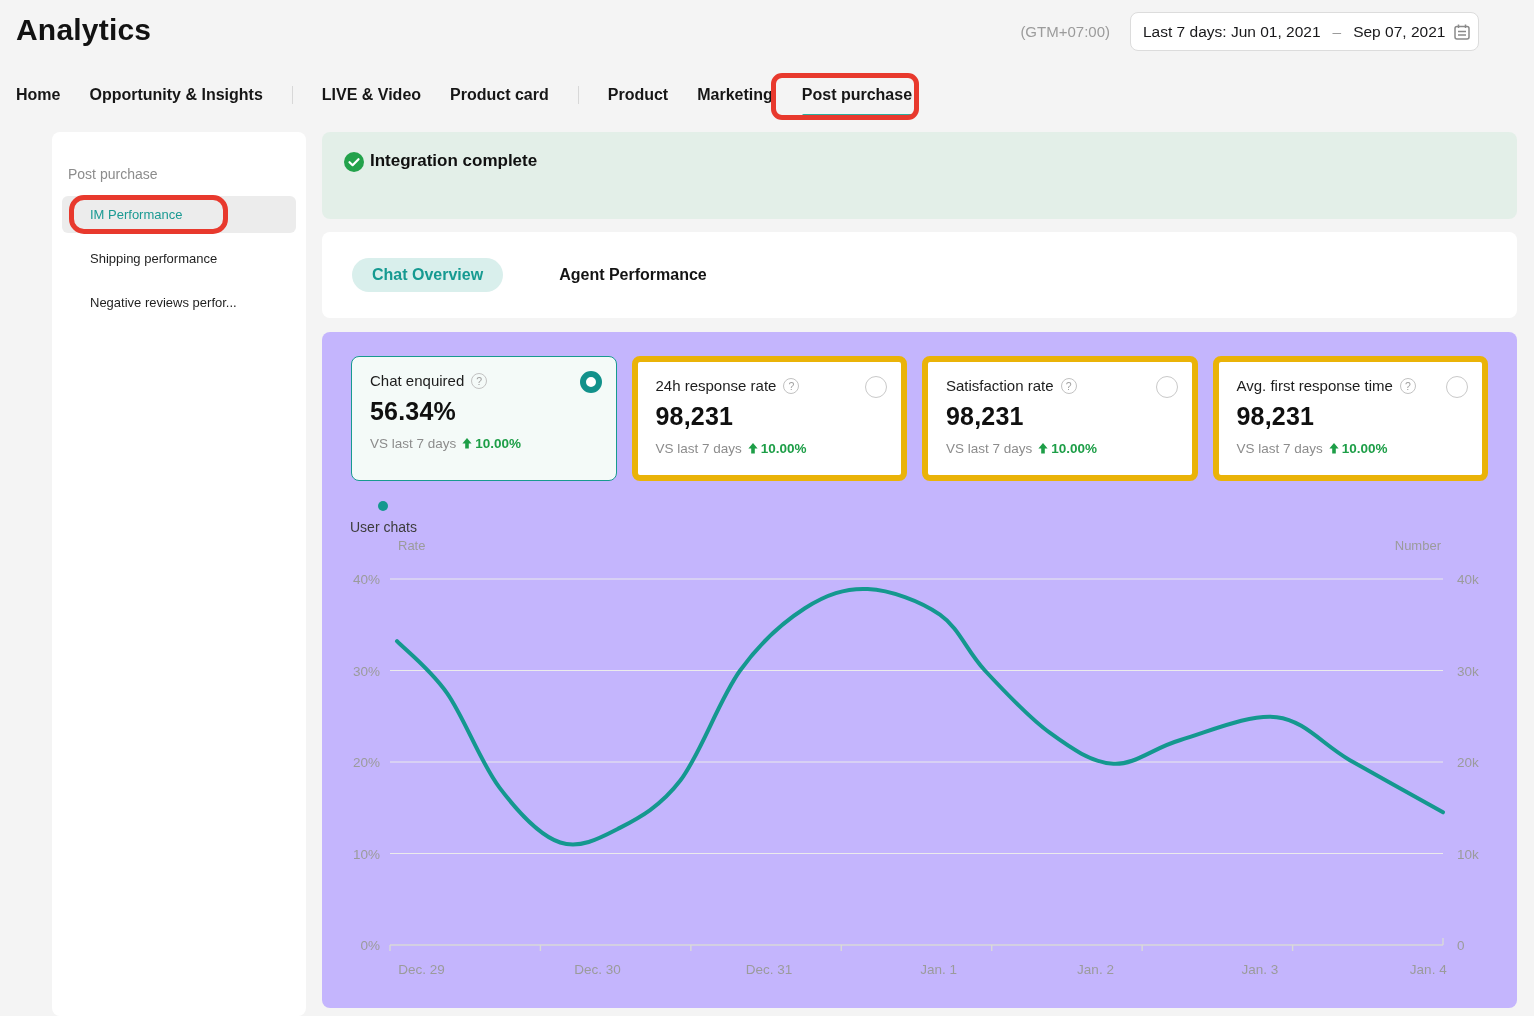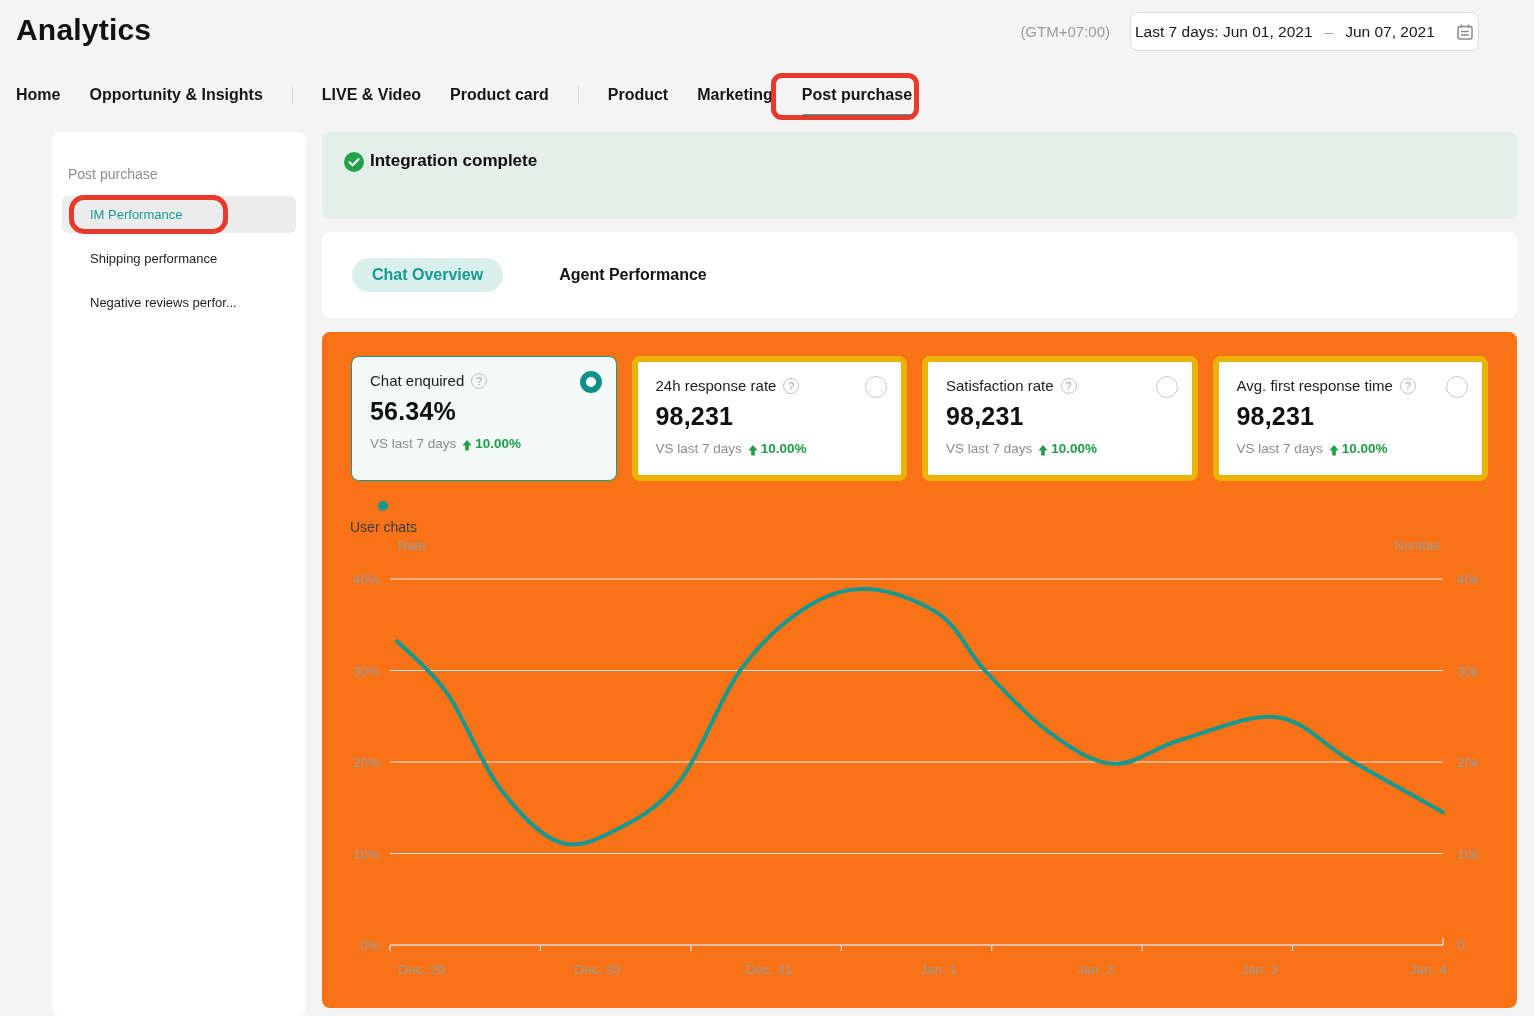--- a/index.html
+++ b/index.html
@@ -8,21 +8,21 @@
     font-family:"Liberation Sans", sans-serif;
     background:#f4f4f4; color:#1a1a1a; overflow:hidden; position:relative;
   }
   .abs { position:absolute; }
 
   
   .page-title { left:16px; top:13px; font-size:30px; font-weight:800; letter-spacing:.2px; color:#121212; }
   .timezone { top:23px; right:424px; font-size:15px; color:#9b9b9b; }
   .date-picker {
     top:12px; right:55px; width:349px; height:39px; background:#fff; border:1px solid #dcdcdc;
-    border-radius:8px; display:flex; align-items:center; padding:0 4px; gap:8px; cursor:pointer;
+    border-radius:8px; display:flex; align-items:center; padding:0 12px; gap:8px; cursor:pointer;
     font-size:15.5px; color:#18181a; white-space:nowrap;
   }
   .date-picker .sep { color:#9b9b9b; padding:0 4px; }
   .cal-icon { margin-left:auto; display:flex; }
 
   
   .topnav { left:16px; top:80px; display:flex; align-items:center; gap:29px; height:30px; }
   .topnav .item { font-size:16px; font-weight:600; color:#161616; cursor:pointer; position:relative; }
   .topnav .item.active { font-weight:700; }
   .topnav .item.active::after {
@@ -47,55 +47,55 @@
   .banner .check { position:absolute; left:22px; top:20px; }
   .banner .b-title { position:absolute; left:48px; top:19px; font-size:17px; font-weight:700; color:#101010; }
   .banner .b-msg { position:absolute; left:48px; top:48px; font-size:15px; color:#2e2e2e; }
 
   .tabs-card { left:322px; top:232px; width:1195px; height:86px; background:#fff; border-radius:8px;
     display:flex; align-items:center; padding-left:30px; gap:36px; }
   .tab-pill { height:34px; padding:0 20px; display:flex; align-items:center; border-radius:17px;
     font-size:16px; font-weight:700; cursor:pointer; color:#141414; }
   .tab-pill.active { background:#d9efec; color:#169a91; }
 
-  .chart-card { left:322px; top:332px; width:1195px; height:676px; background:#f97316; border-radius:8px; }
+  .chart-card { left:322px; top:332px; width:1195px; height:676px; background:#c4b5fd; border-radius:8px; }
 
   
   .metric-row { position:absolute; left:29px; top:24px; right:29px; display:flex; gap:15px; }
   .metric-card { flex:1; height:125px; background:#fff; border:6px solid #eab308; border-radius:8px;
     padding:15px 18px; position:relative; cursor:pointer; }
   .metric-card.selected { border:1.5px solid #189a8f; background:#f4faf8; }
   .m-label-row { display:flex; align-items:center; gap:7px; font-size:15px; color:#1d1d1d; }
   .help-icon { width:16px; height:16px; border:1px solid #c2c2c2; border-radius:50%; color:#a0a0a0;
     font-size:10.5px; display:flex; align-items:center; justify-content:center; cursor:pointer; }
   .radio { position:absolute; top:14px; right:14px; width:22px; height:22px; border-radius:50%;
     background:#fff; border:1.5px solid #c9c9c9; cursor:pointer; }
   .radio.on { border:6.5px solid #12918b; }
   .m-value { margin-top:8px; font-size:25px; font-weight:700; color:#101010; letter-spacing:.2px; }
   .m-foot { margin-top:10px; display:flex; align-items:center; gap:6px; font-size:13.5px; color:#8c8c8c; }
-  .m-change { display:flex; align-items:flex-end; gap:3px; color:#1d9e47; font-weight:700; }
+  .m-change { display:flex; align-items:center; gap:3px; color:#1d9e47; font-weight:700; }
 
   
   .legend { position:absolute; left:28px; top:169px; display:flex; align-items:center; gap:8px;
     font-size:14px; color:#3c3c3c; cursor:pointer;flex-direction:column; }
   .legend-dot { width:10px; height:10px; border-radius:50%; background:#14988f; }
 
   
   #chart-svg { position:absolute; left:0; top:196px; }
   .svg-label { font-family:"Liberation Sans", sans-serif; }
 </style>
 </head>
 <body>
 
 <div class="abs page-title">Analytics</div>
 <div class="abs timezone">(GTM+07:00)</div>
 <div class="abs date-picker">
   <span>Last 7 days: Jun 01, 2021</span>
   <span class="sep">–</span>
-  <span>Jun 07, 2021</span>
+  <span>Sep 07, 2021</span>
   <span class="cal-icon">
     <svg width="18" height="18" viewBox="0 0 18 18" fill="none" stroke="#8a8a8a" stroke-width="1.5">
       <rect x="2" y="3.5" width="14" height="12.5" rx="2"></rect>
       <line x1="5.5" y1="1.5" x2="5.5" y2="5"></line>
         <line x1="12.5" y1="1.5" x2="12.5" y2="5"></line>
       <line x1="5" y1="8.5" x2="13" y2="8.5"></line>
         <line x1="5" y1="12" x2="13" y2="12"></line>
     </svg>
   </span>
 </div>

